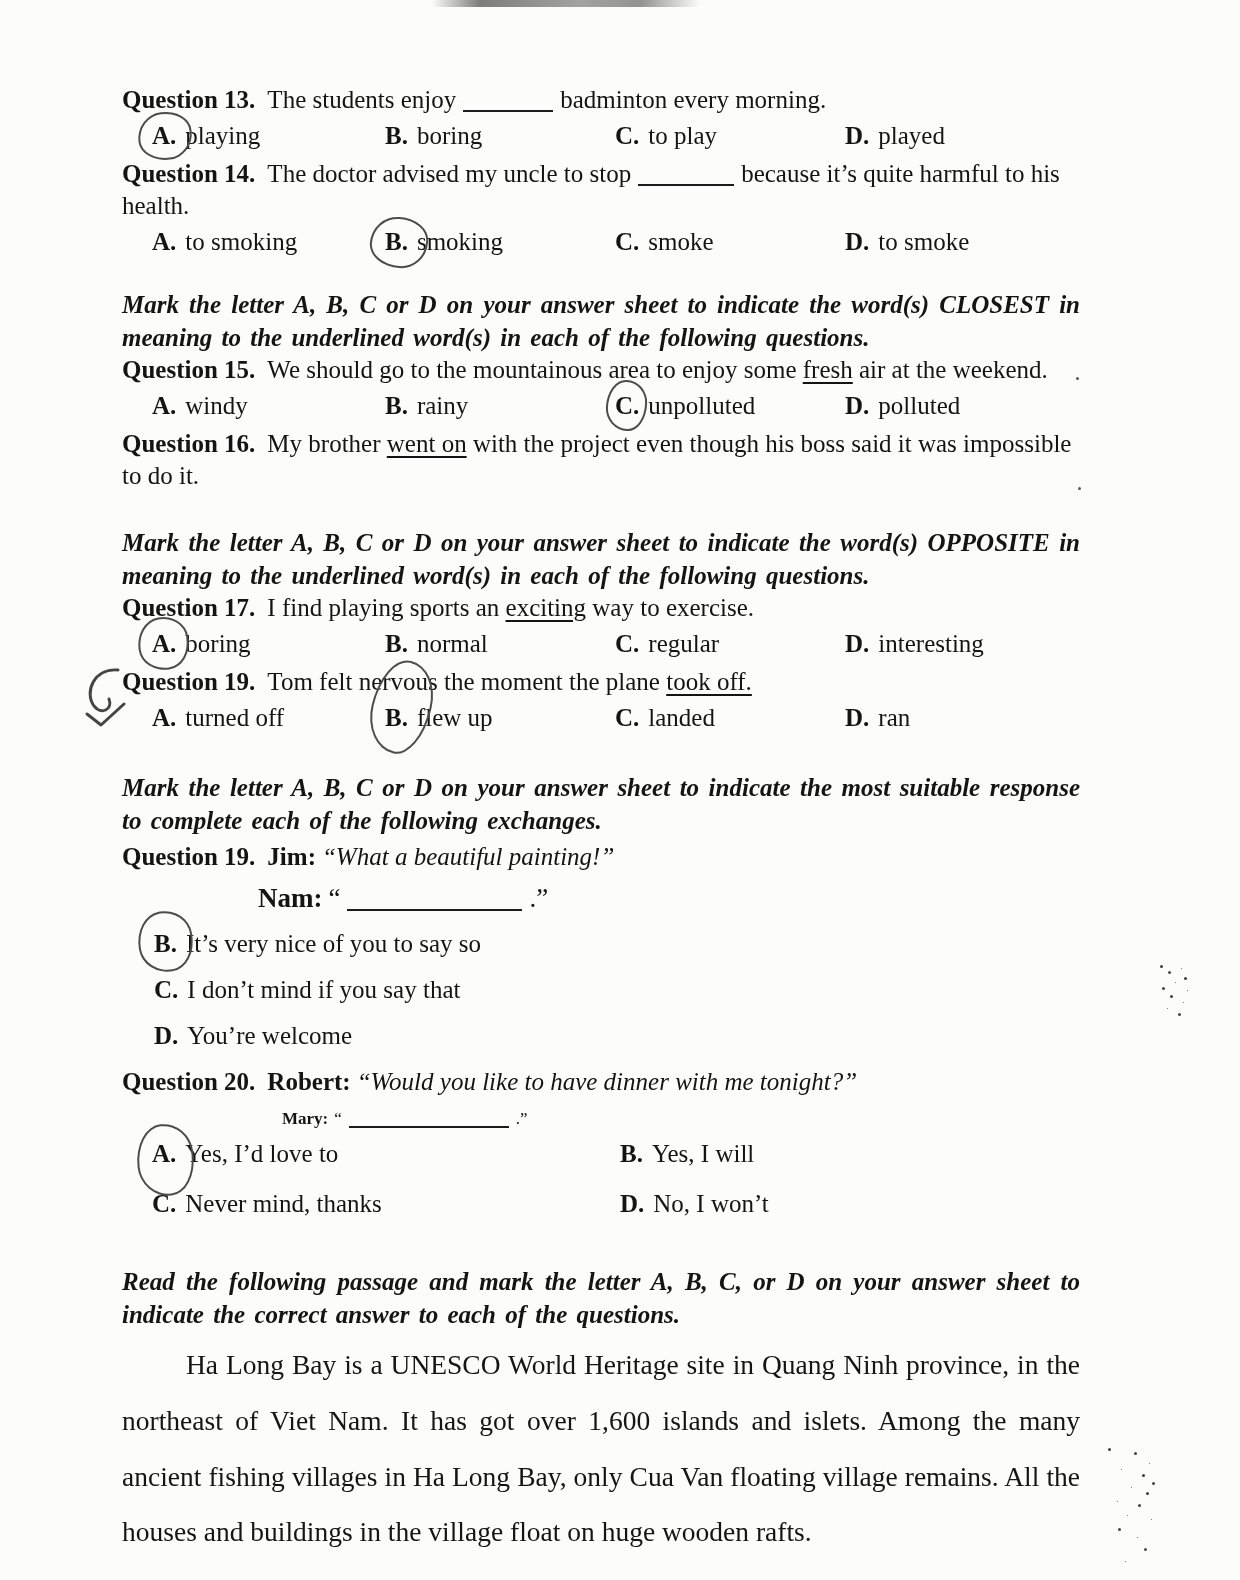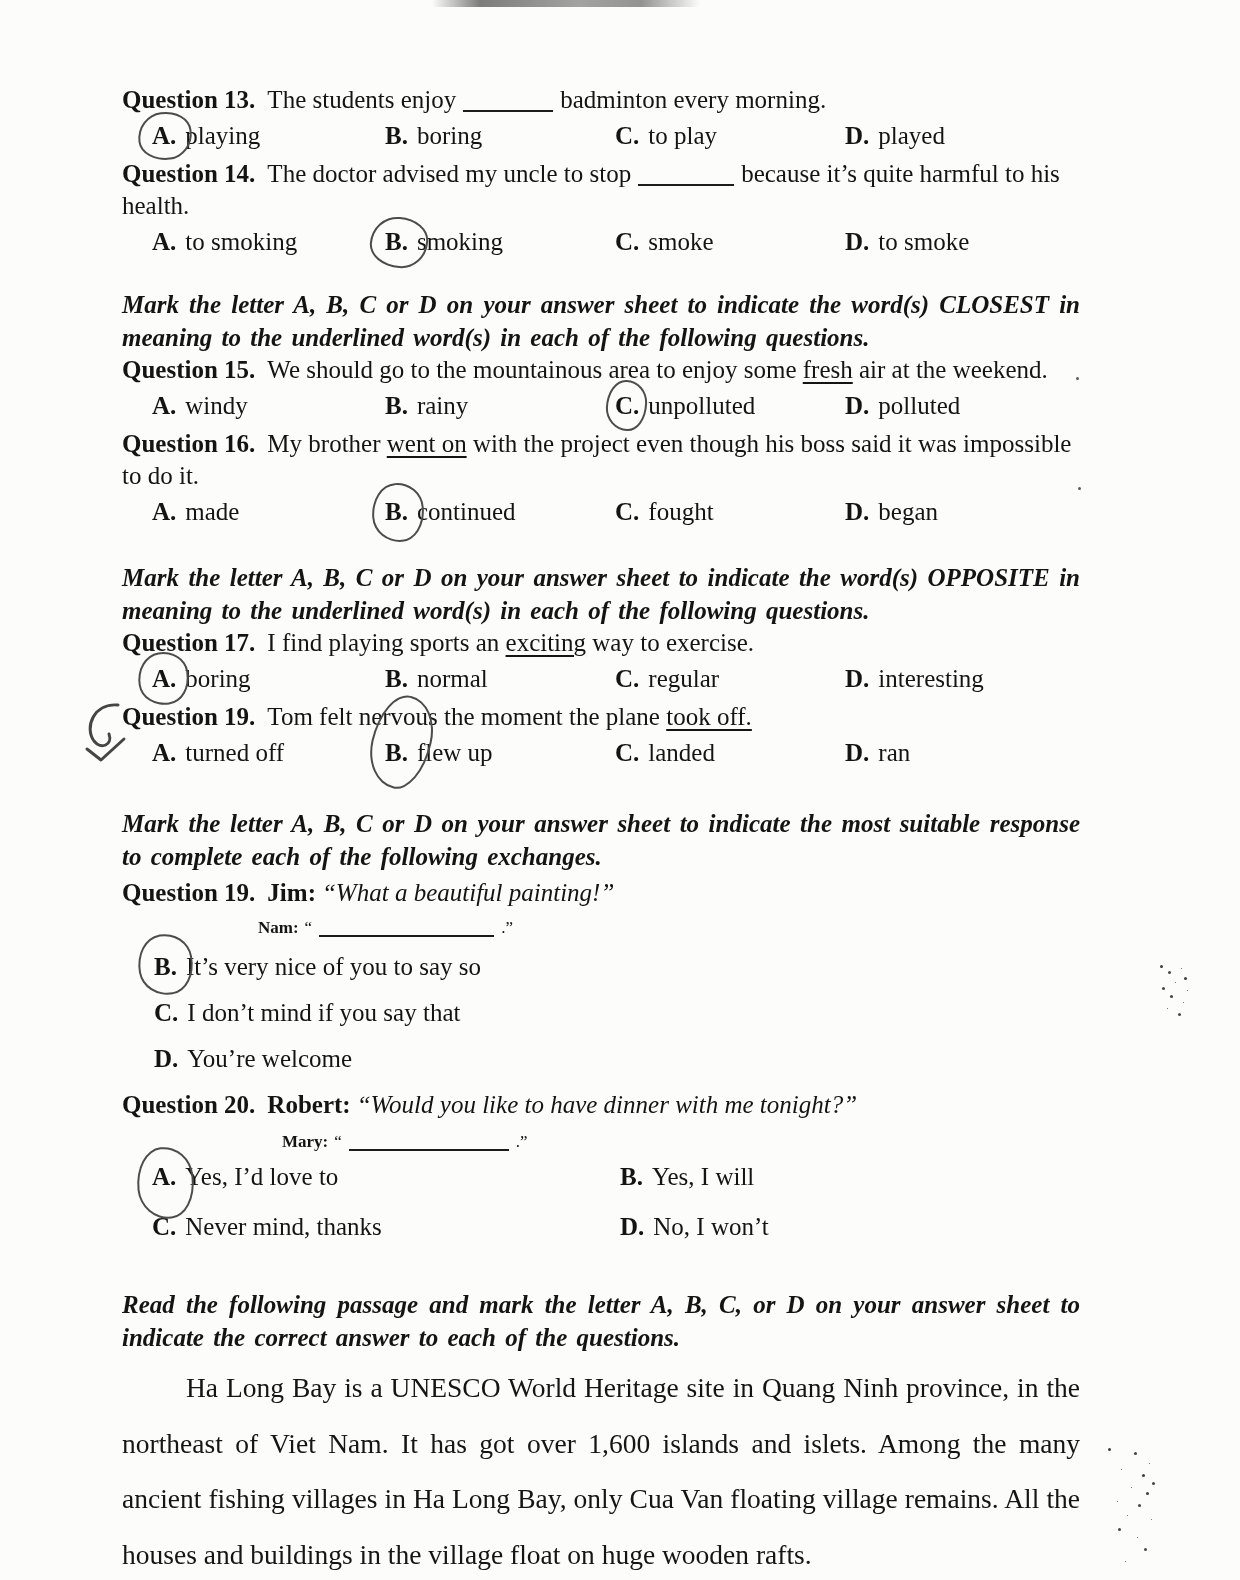--- a/index.html
+++ b/index.html
@@ -37,21 +37,21 @@
   .c-a17::before{left:-14px;top:-11px;width:47px;height:49px;transform:rotate(-9deg);}
   .c-b18::before{left:-13px;top:-42px;width:55px;height:90px;transform:rotate(13deg);}
   .c-b19::before{left:-16px;top:-17px;width:51px;height:57px;transform:rotate(-10deg);}
   .c-a20::before{left:-15px;top:-14px;width:53px;height:68px;transform:rotate(-6deg);}
   
   .sec{font-size:25px;line-height:1.32;font-weight:bold;font-style:italic;text-align:justify;margin:0;word-spacing:3px;}
   .mt1{margin-top:30px;} .mt2{margin-top:34px;} .mt3{margin-top:38px;} .mt4{margin-top:46px;}
   
   .pass{font-size:27.5px;line-height:2.02;text-align:justify;text-indent:64px;margin:6px 0 0 0;color:#151515;}
   
-  .reply{margin:8px 0 6px 136px;font-size:17px;}
+  .reply{margin:8px 0 6px 136px;font-size:27px;}
   .reply2{margin:10px 0 2px 160px;font-size:17px;}
   
   .topsmudge{position:absolute;left:432px;top:0;width:268px;height:7px;border-radius:4px;
     background:linear-gradient(90deg,rgba(70,70,70,0) 0%,rgba(45,45,45,.62) 18%,rgba(55,55,55,.45) 55%,rgba(60,60,60,.55) 78%,rgba(70,70,70,0) 100%);
     filter:blur(.6px);}
   .check18{position:absolute;left:-38px;top:0px;}
   .speck{position:absolute;width:3px;height:3px;border-radius:50%;background:#3c3c3c;}
   .cluster1{left:1160px;top:965px;box-shadow:8px 6px 0 0 #4a4a4a,20px 2px 0 -1px #555,24px 12px 0 0 #3f3f3f,14px 16px 0 -1px #555,2px 22px 0 0 #464646,26px 24px 0 -1px #505050,10px 30px 0 0 #424242,22px 36px 0 -1px #555,6px 42px 0 -1px #5a5a5a,18px 48px 0 0 #4a4a4a;}
   .cluster2{left:1108px;top:1448px;box-shadow:26px 4px 0 0 #444,40px 14px 0 -1px #555,12px 20px 0 -1px #555,34px 26px 0 0 #3e3e3e,44px 34px 0 0 #484848,22px 38px 0 -1px #555,38px 44px 0 0 #404040,8px 52px 0 -1px #555,30px 56px 0 0 #474747,18px 66px 0 -1px #555,42px 70px 0 -1px #505050,10px 80px 0 0 #444,28px 88px 0 -1px #555,36px 100px 0 0 #4a4a4a,16px 112px 0 -1px #555;}
   .dotA{left:1076px;top:377px;background:#5a5a5a;}
@@ -100,26 +100,20 @@
         <span><span class="ol">B.</span><span>rainy</span></span>
         <span><span class="ol circled c-c15">C.</span><span>unpolluted</span></span>
         <span><span class="ol">D.</span><span>polluted</span></span>
       </div>
     </div>
 
     <div>
       <p class="qline">
         <span class="qlabel">Question 16.</span><span>My brother </span><span class="u">went on</span><span> with the project even though his boss said it was impossible to do it.</span>
       </p>
-      <div class="opts4">
-        <span><span class="ol">A.</span><span>made</span></span>
-        <span><span class="ol circled c-b16">B.</span><span>continued</span></span>
-        <span><span class="ol">C.</span><span>fought</span></span>
-        <span><span class="ol">D.</span><span>began</span></span>
-      </div>
     </div>
 
     <p class="sec mt2">Mark the letter A, B, C or D on your answer sheet to indicate the word(s) OPPOSITE in meaning to the underlined word(s) in each of the following questions.</p>
 
     <div>
       <p class="qline">
         <span class="qlabel">Question 17.</span><span>I find playing sports an </span><span class="u">exciting</span><span> way to exercise.</span>
       </p>
       <div class="opts4">
         <span><span class="ol circled c-a17">A.</span><span>boring</span></span>

